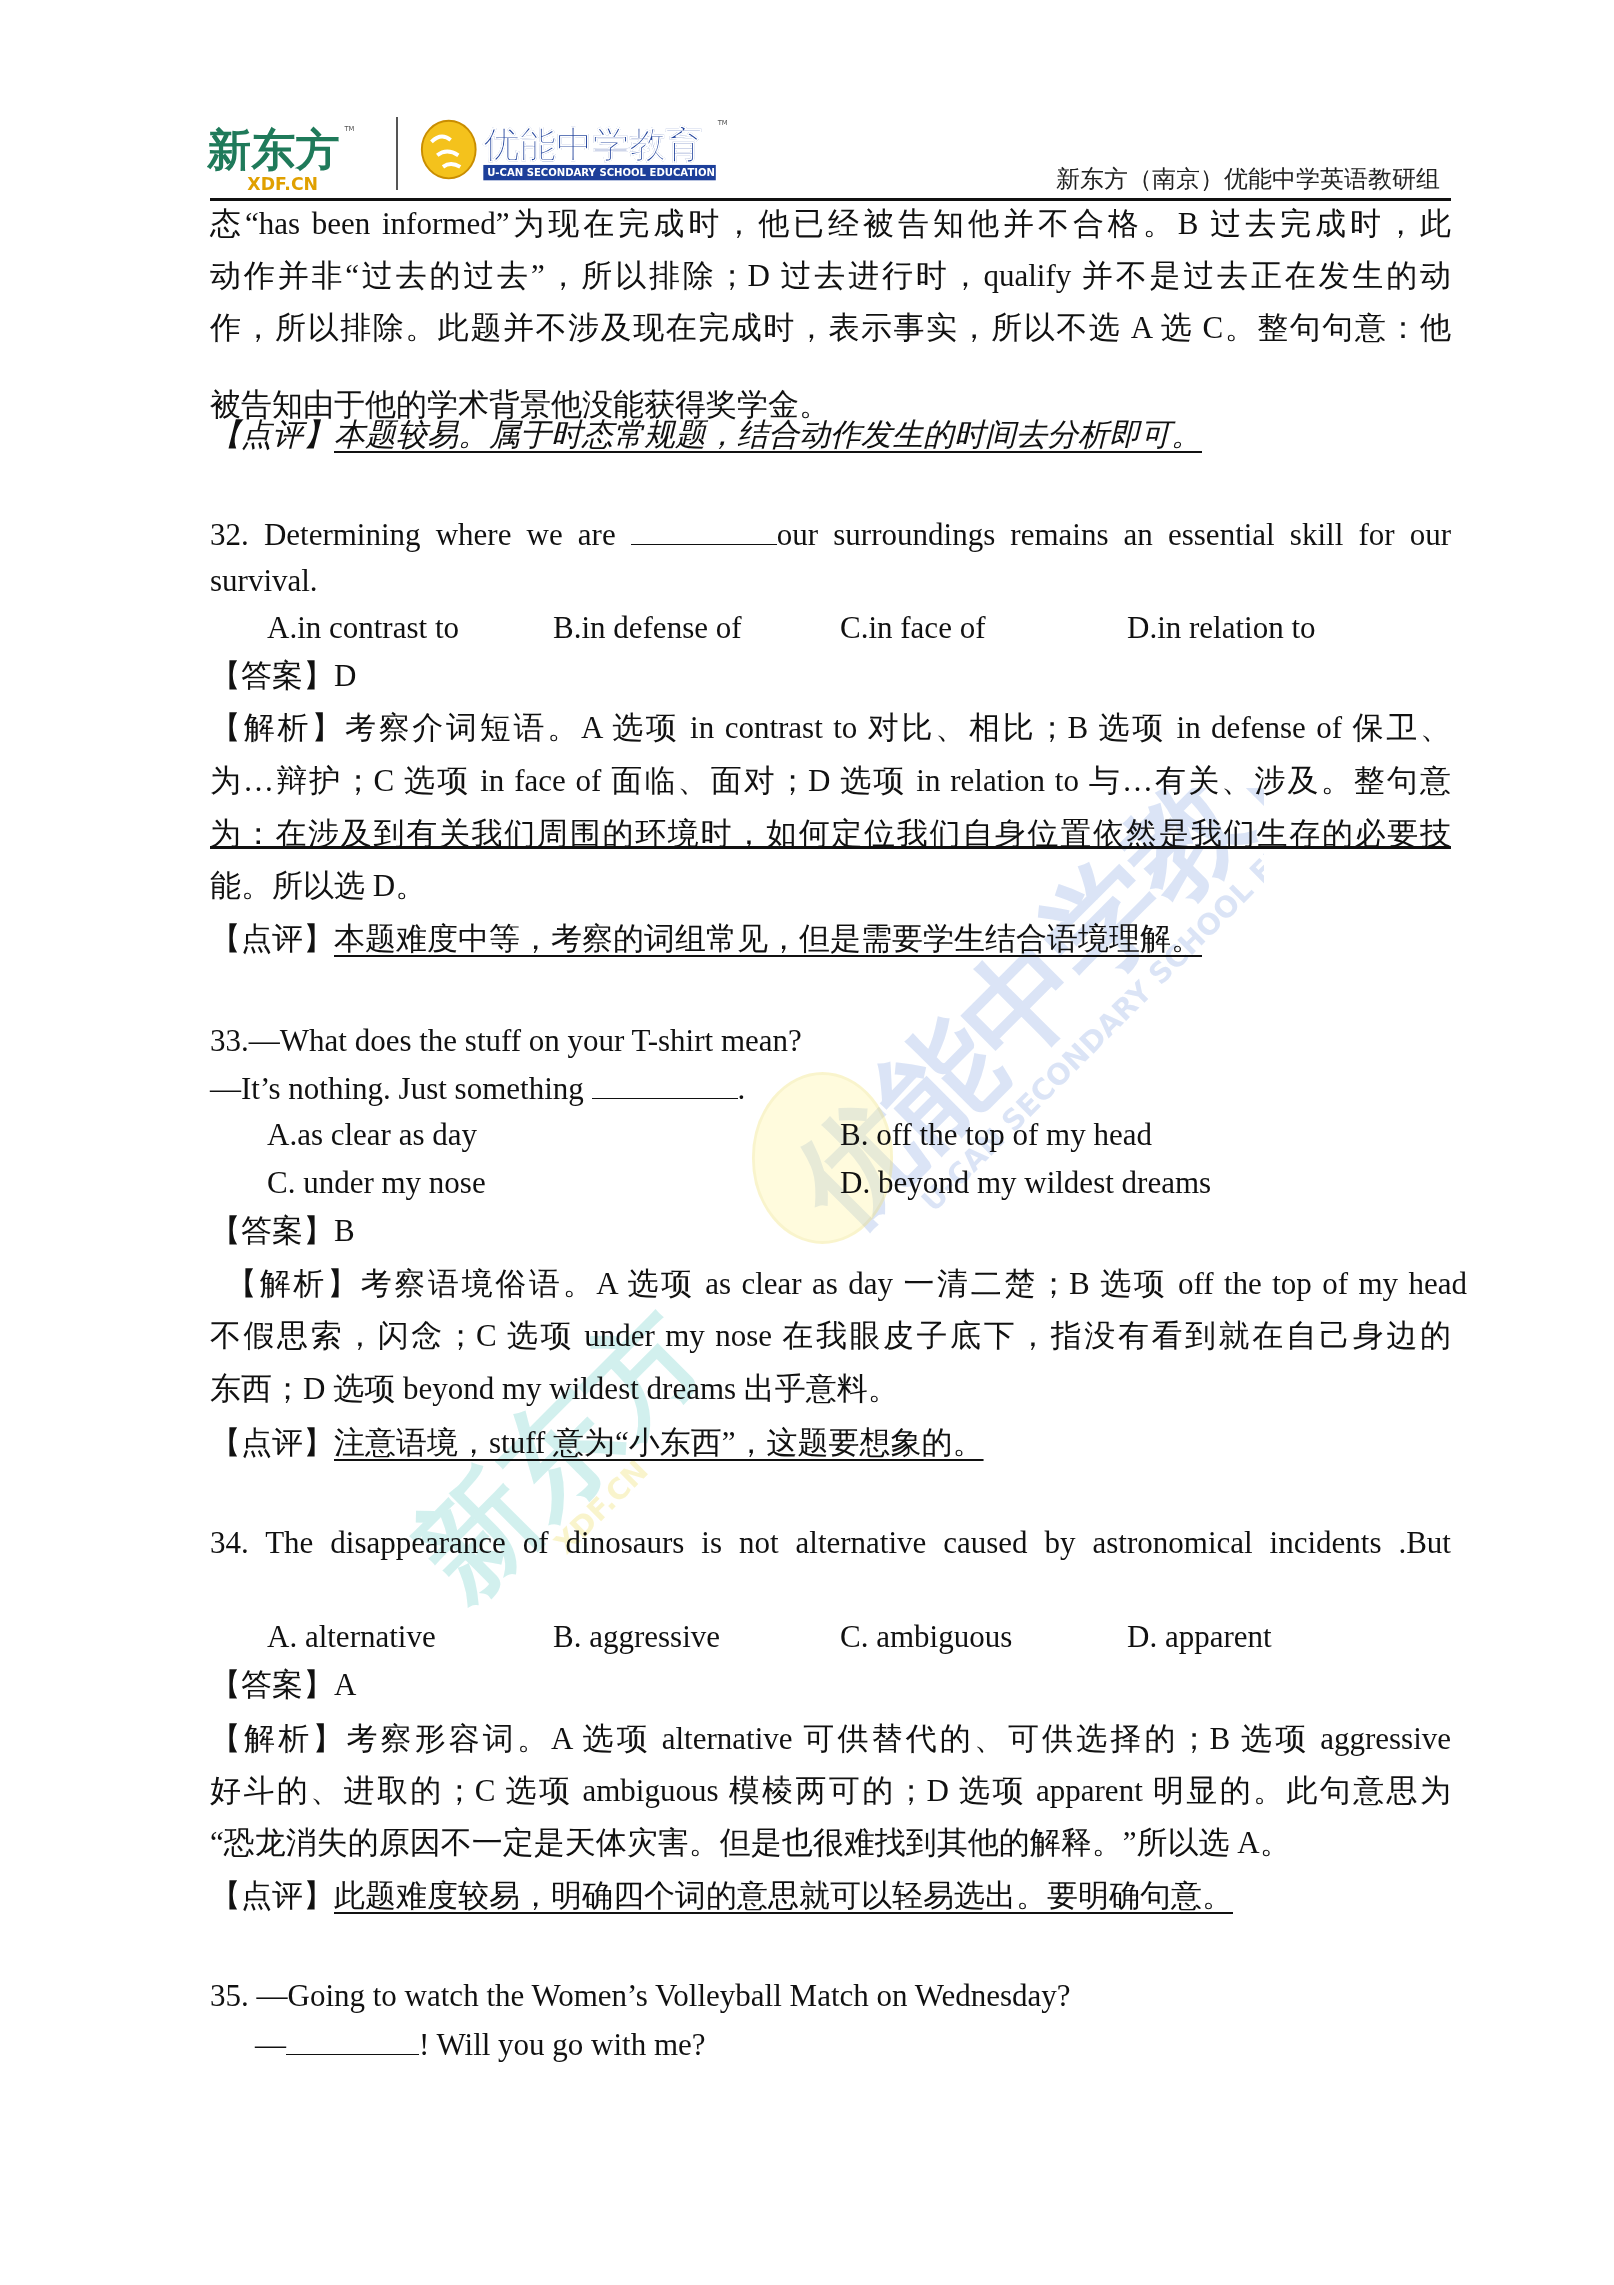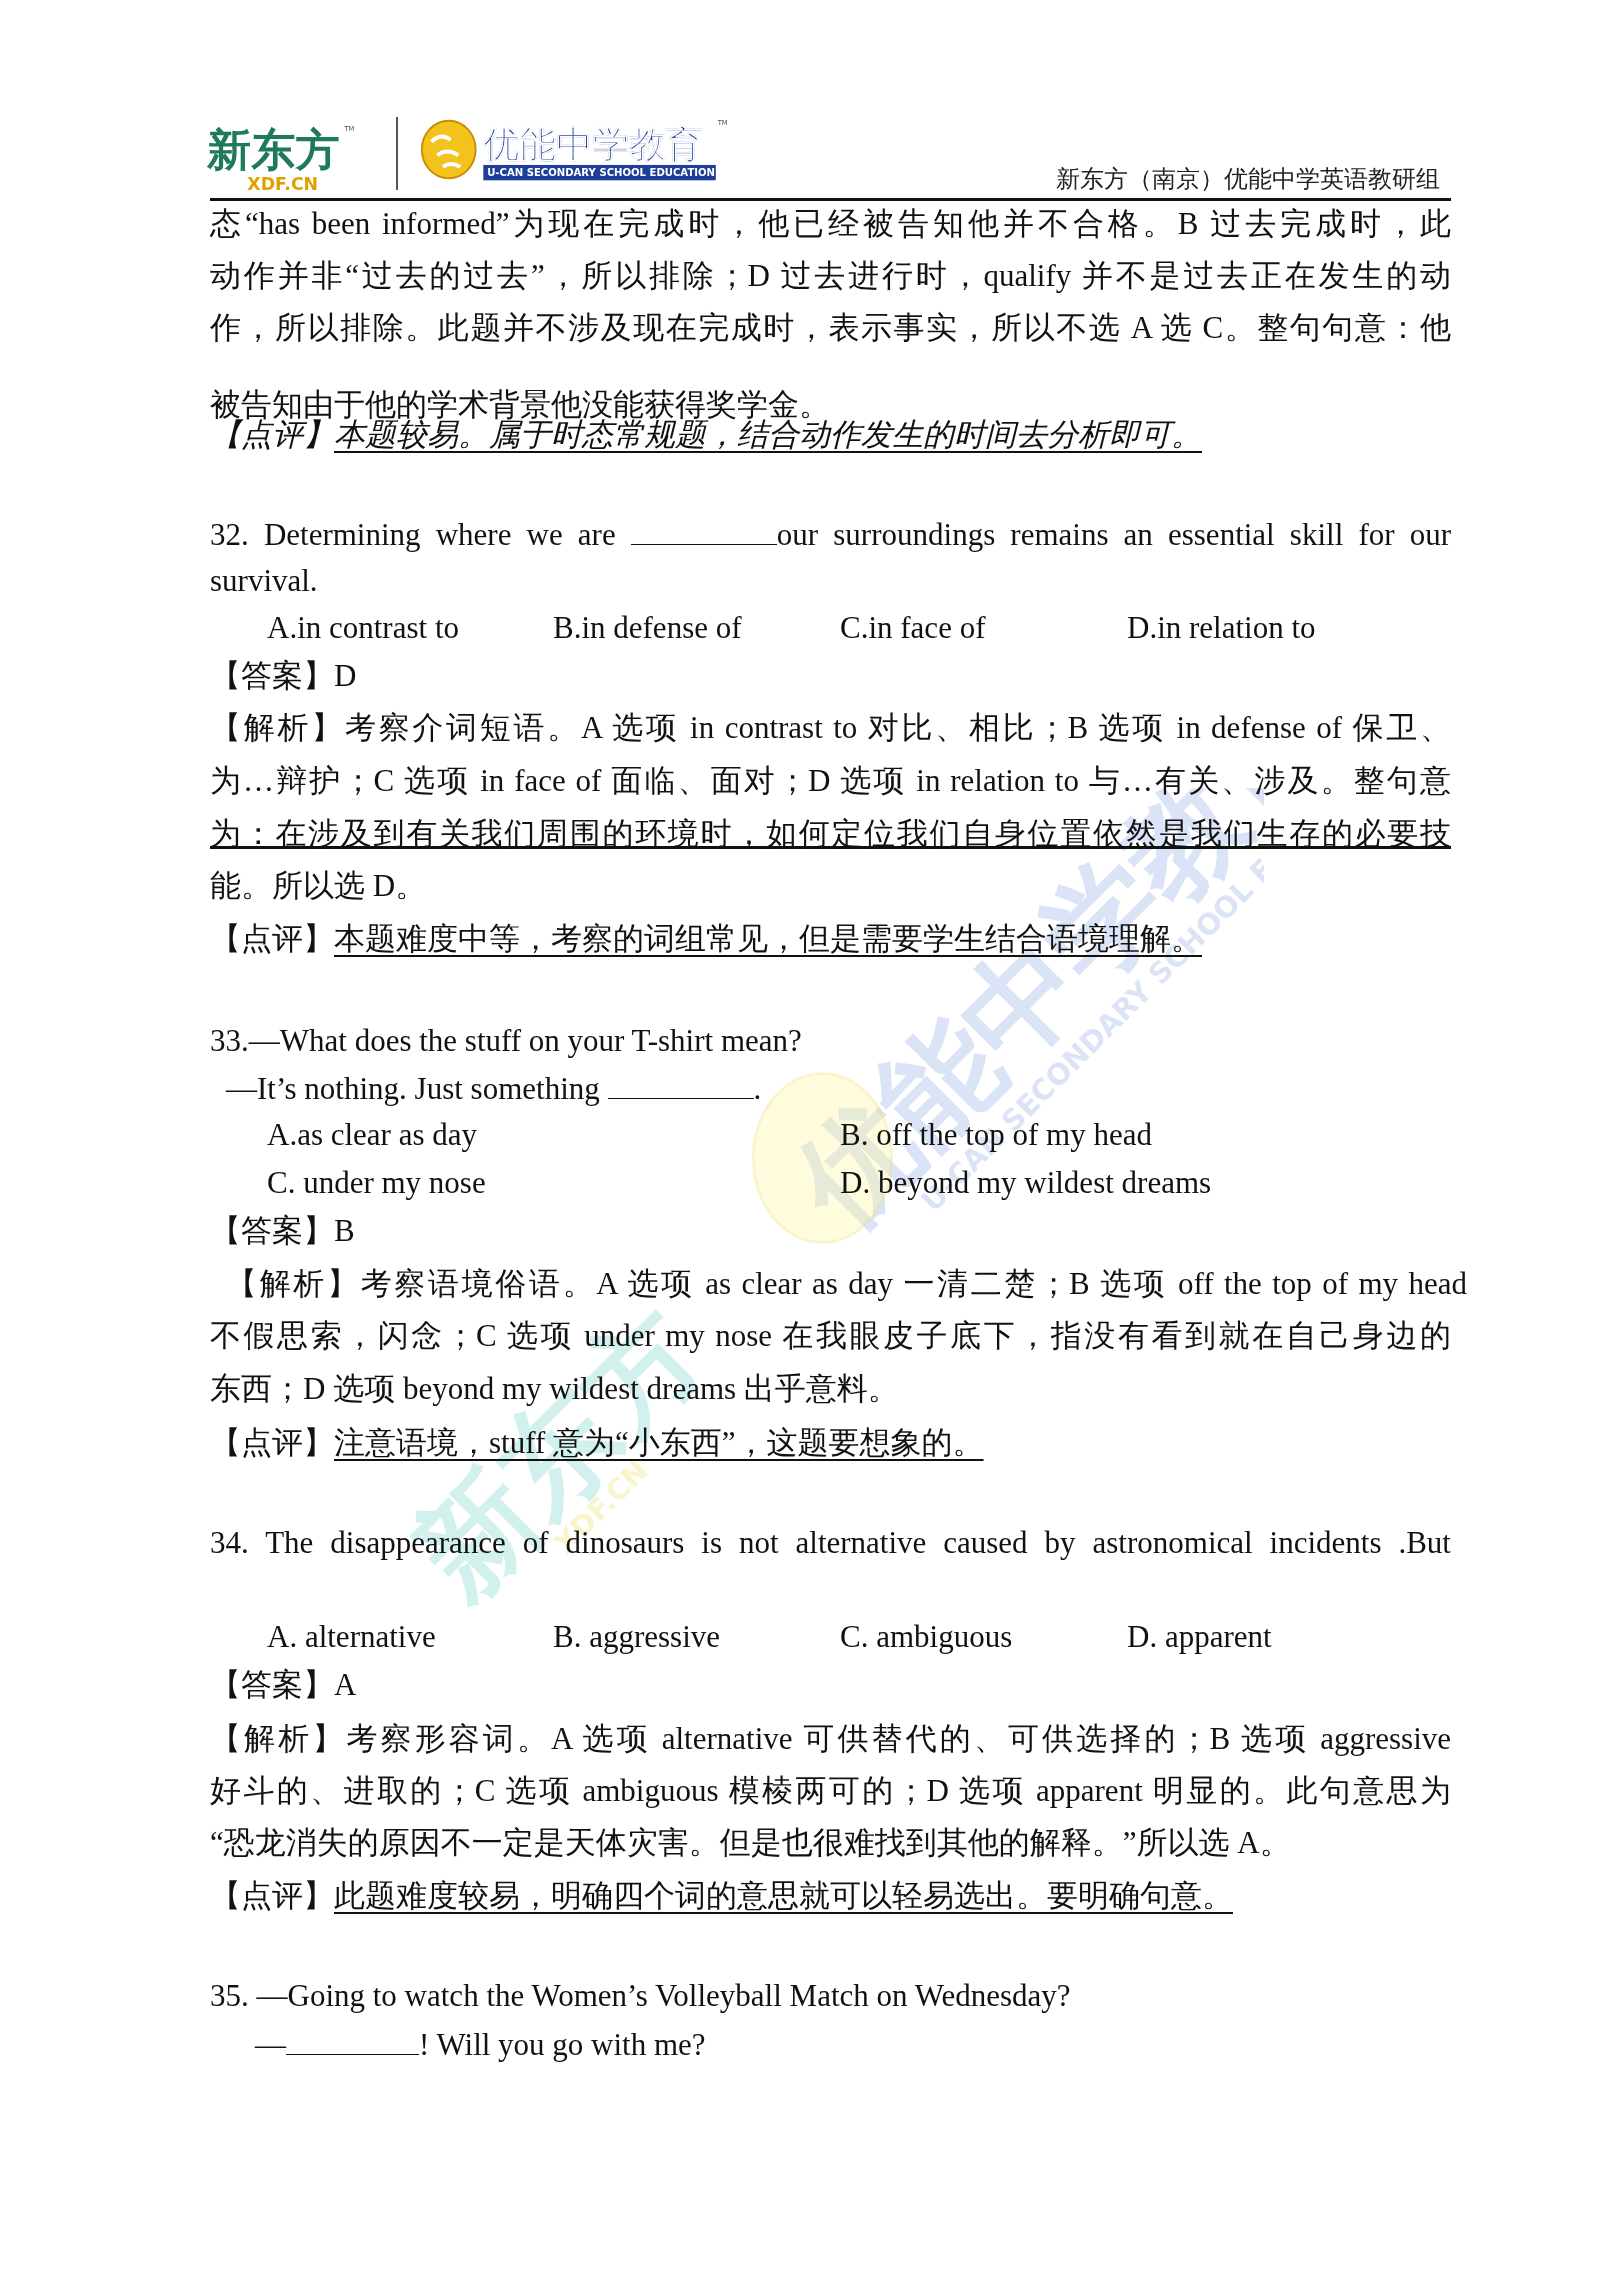--- a/index.html
+++ b/index.html
@@ -81,21 +81,21 @@
   <div class="opt" style="left:825px; top:609px;">C.in face of</div>
   <div class="opt" style="left:1112px; top:609px;">D.in relation to</div>
   <div class="ln" style="top:657px;"><span>【答案】</span><span>D</span></div>
   <div class="ln just" style="top:709px;"><span>【解析】</span><span>考察介词短语。A 选项 in contrast to 对比、相比；B 选项 in defense of 保卫、</span></div>
   <div class="ln just" style="top:762px;">为…辩护；C 选项 in face of 面临、面对；D 选项 in relation to 与…有关、涉及。整句意</div>
   <div class="ln just" style="top:815px;text-decoration:underline;">为：在涉及到有关我们周围的环境时，如何定位我们自身位置依然是我们生存的必要技</div>
   <div class="ln" style="top:867px;">能。所以选 D。</div>
   <div class="ln" style="top:920px;"><span>【点评】</span><span class="ul">本题难度中等，考察的词组常见，但是需要学生结合语境理解。</span></div>
 
   <div class="ln" style="top:1022px;"><span>33.</span><span>—What does the stuff on your T-shirt mean?</span></div>
-  <div class="ln" style="top:1069px;margin-left:16px;"><span>—It’s nothing. Just something</span> <span class="blank" style="width:146px;"></span><span>.</span></div>
+  <div class="ln" style="top:1069px;"><span>—It’s nothing. Just something</span> <span class="blank" style="width:146px;"></span><span>.</span></div>
   <div class="opt" style="left:252px; top:1116px;">A.as clear as day</div>
   <div class="opt" style="left:825px; top:1116px;">B. off the top of my head</div>
   <div class="opt" style="left:252px; top:1164px;">C. under my nose</div>
   <div class="opt" style="left:825px; top:1164px;">D. beyond my wildest dreams</div>
   <div class="ln" style="top:1212px;"><span>【答案】</span><span>B</span></div>
   <div class="ln just" style="top:1265px;margin-left:16px;"><span>【解析】</span><span>考察语境俗语。A 选项 as clear as day 一清二楚；B 选项 off the top of my head</span></div>
   <div class="ln just" style="top:1317px;">不假思索，闪念；C 选项 under my nose 在我眼皮子底下，指没有看到就在自己身边的</div>
   <div class="ln" style="top:1370px;">东西；D 选项 beyond my wildest dreams 出乎意料。</div>
   <div class="ln" style="top:1424px;"><span>【点评】</span><span class="ul">注意语境，stuff 意为“小东西”，这题要想象的。</span></div>
 

